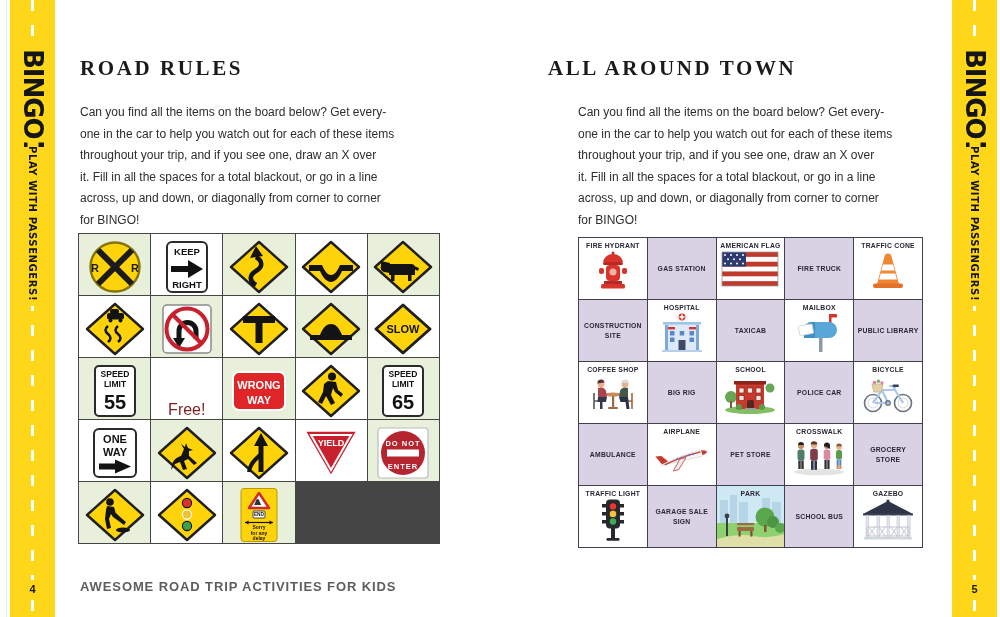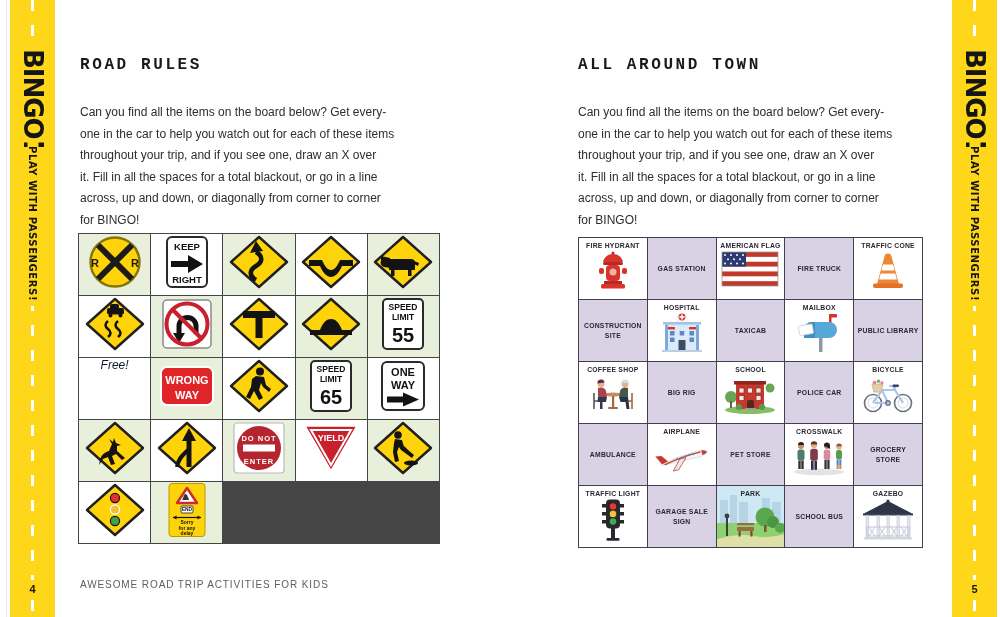--- a/index.html
+++ b/index.html
@@ -12,39 +12,39 @@
   .bar .dash{position:absolute;top:0;bottom:0;left:calc(50% - 1.5px);width:3px;
     background:repeating-linear-gradient(to bottom,#fff 0 11px,rgba(0,0,0,0) 11px 25px);}
   .vtext{writing-mode:vertical-rl;position:absolute;left:50%;transform:translateX(-50%);
     background:#fed71b;color:#151515;font-family:"DejaVu Sans",sans-serif;z-index:2;}
   .bingo{top:46px;font-size:26px;font-weight:900;letter-spacing:-1px;padding:3px 0;}
   .tagline{top:141px;font-size:10px;font-weight:bold;letter-spacing:.6px;padding:5px 0;}
   .pagenum{position:absolute;bottom:19px;left:50%;transform:translateX(-50%);z-index:2;
     background:#fed71b;padding:3px 1px;font-size:11px;font-weight:bold;color:#151515;}
 
   
-  .title{position:absolute;top:56px;font-family:Liberation Mono, monospace;font-weight:900;
-    font-size:16px;letter-spacing:2.6px;color:#1c1a19;}
+  .title{position:absolute;top:56px;font-family:Liberation Serif, serif;font-weight:900;
+    font-size:21px;letter-spacing:2.6px;color:#1c1a19;}
   .intro{position:absolute;top:102px;width:410px;font-size:12px;line-height:21.6px;color:#2d2d2d;}
-  .footer{position:absolute;top:579px;left:80px;font-size:10px;font-weight:normal;
+  .footer{position:absolute;top:579px;left:80px;font-size:13px;font-weight:bold;
     letter-spacing:.9px;color:#5e5e5e;}
 
   
   .grid{position:absolute;display:grid;grid-template-columns:repeat(5,1fr);
     grid-template-rows:repeat(5,1fr);gap:1px;border:1px solid #454545;background:#454545;}
   #lgrid{left:78px;top:233px;width:360px;height:309px;}
   #rgrid{left:578px;top:237px;width:343px;height:309px;background:#42404e;border-color:#42404e;}
-  .cell{background:#fff;display:flex;align-items:flex-start;justify-content:center;overflow:hidden;}
+  .cell{background:#fff;display:flex;align-items:flex-end;justify-content:center;overflow:hidden;}
   #lgrid .cell.g{background:#e8efdb;}
   #rgrid .cell{flex-direction:column;align-items:center;justify-content:flex-start;}
   #rgrid .cell.lav{background:#d8d2e4;justify-content:center;}
   .rlabel{font-size:6.8px;font-weight:bold;letter-spacing:.25px;color:#2a2733;
     text-align:center;line-height:1.45;padding:3px 2px 0 2px;}
   #rgrid .cell.lav .rlabel{padding:0 3px;}
-  .freecell{font-size:12px;color:#0f172a;font-weight:normal;font-style:italic;}
+  .freecell{font-size:16px;color:#7f1d1d;font-weight:normal;}
   .parkcell{position:relative;}
   .parkcell svg.scene{position:absolute;left:0;top:0;}
   .parkcell .rlabel{position:relative;z-index:1;}
 </style>
 </head>
 <body>
 
 <div id="spread">
   <div class="page-edge" style="left:6px"></div>
   <div class="page-edge" style="left:993px"></div>
@@ -155,20 +155,26 @@
       </svg>
     </div>
 
     <div class="cell g">
       <svg width="66" height="56" viewBox="0 0 66 56">
         <polygon points="33,3 61,28 33,53 5,28" fill="#ffd30a" stroke="#1f1f1f" stroke-width="2.4" stroke-linejoin="round"></polygon>
         <path d="M12,34 h10 c3,-8 7,-11 11,-11 c4,0 8,3 11,11 h10 v5 h-42 z" fill="#131313"></path>
       </svg>
     </div>
 
+    <div class="cell">
+      <svg width="66" height="56" viewBox="0 0 66 56">
+        <polygon points="33,4 60,28 33,52 6,28" fill="#ffd30a" stroke="#1f1f1f" stroke-width="3" stroke-linejoin="round"></polygon>
+        <text x="33" y="32" text-anchor="middle" font-size="11" font-weight="bold" fill="#131313">SLOW</text>
+      </svg>
+    </div>
 
     <div class="cell g">
       <svg width="66" height="56" viewBox="0 0 66 56">
         <rect x="13" y="3" width="40" height="50" rx="4" fill="#fff" stroke="#2a2a2a" stroke-width="2"></rect>
         <text x="33" y="14" text-anchor="middle" font-size="8.5" font-weight="bold" fill="#111">SPEED</text>
         <text x="33" y="23.5" text-anchor="middle" font-size="8.5" font-weight="bold" fill="#111">LIMIT</text>
         <text x="33" y="46" text-anchor="middle" font-size="20" font-weight="bold" fill="#111">55</text>
       </svg>
     </div>
 
@@ -218,38 +224,38 @@
         <path d="M18,40 c1,-5 5,-8 9,-9 l3,-7 -3,-5 4,3 1,-4 2,5 5,2 -4,1 0,5 8,7 -3,2 -6,-6 -4,2 3,8 -4,1 -3,-8 -5,2 -4,6 z" fill="#131313"></path>
       </svg>
     </div>
 
     <div class="cell">
       <svg width="66" height="56" viewBox="0 0 66 56">
         <polygon points="33,3 61,28 33,53 5,28" fill="#ffd30a" stroke="#1f1f1f" stroke-width="2.4" stroke-linejoin="round"></polygon>
         <path d="M35,47 v-28" stroke="#131313" stroke-width="5" fill="none"></path>
         <polygon points="28,21 35,8 42,21" fill="#131313"></polygon>
         <path d="M23,47 c1,-9 7,-13 11,-17" stroke="#131313" stroke-width="4" fill="none"></path>
+      </svg>
+    </div>
+
+    <div class="cell">
+      <svg width="66" height="56" viewBox="0 0 66 56">
+        <polygon points="7,6 59,6 33,51" fill="#c9202e" stroke="#fff" stroke-width="1.6" stroke-linejoin="round"></polygon>
+        <polygon points="13,10 53,10 33,45" fill="none" stroke="#fff" stroke-width="2"></polygon>
+        <text x="33" y="21" text-anchor="middle" font-size="9" font-weight="bold" fill="#fff">YIELD</text>
       </svg>
     </div>
 
     <div class="cell g">
       <svg width="66" height="56" viewBox="0 0 66 56">
         <rect x="8" y="3" width="50" height="50" rx="3" fill="#fff" stroke="#bbb" stroke-width="1.2"></rect>
         <circle cx="33" cy="28" r="22" fill="#b52530"></circle>
         <text x="33" y="21" text-anchor="middle" font-size="7.5" font-weight="bold" fill="#fff" letter-spacing="1">DO NOT</text>
         <rect x="17" y="24.5" width="32" height="7" fill="#fff"></rect>
         <text x="33" y="44" text-anchor="middle" font-size="7.5" font-weight="bold" fill="#fff" letter-spacing="1">ENTER</text>
-      </svg>
-    </div>
-
-    <div class="cell">
-      <svg width="66" height="56" viewBox="0 0 66 56">
-        <polygon points="7,6 59,6 33,51" fill="#c9202e" stroke="#fff" stroke-width="1.6" stroke-linejoin="round"></polygon>
-        <polygon points="13,10 53,10 33,45" fill="none" stroke="#fff" stroke-width="2"></polygon>
-        <text x="33" y="21" text-anchor="middle" font-size="9" font-weight="bold" fill="#fff">YIELD</text>
       </svg>
     </div>
 
     <div class="cell g">
       <svg width="66" height="56" viewBox="0 0 66 56">
         <polygon points="33,3 61,28 33,53 5,28" fill="#ffd30a" stroke="#1f1f1f" stroke-width="2.4" stroke-linejoin="round"></polygon>
         <g fill="#131313">
           <circle cx="28" cy="15" r="3.8"></circle>
           <path d="M25,19 l7,1 2,7 10,8 -2,3 -11,-8 -2,-3 -2,5 2,9 -4,1 -2,-10 1,-9 z"></path>
           <ellipse cx="41" cy="43" rx="7" ry="2.6"></ellipse>
@@ -278,21 +284,21 @@
         <polygon points="19,35.5 22.5,33.6 22.5,37.4" fill="#131313"></polygon>
         <polygon points="47,35.5 43.5,33.6 43.5,37.4" fill="#131313"></polygon>
         <text x="33" y="42" text-anchor="middle" font-size="5" font-weight="bold" fill="#131313">Sorry</text>
         <text x="33" y="47.5" text-anchor="middle" font-size="5" font-weight="bold" fill="#131313">for any</text>
         <text x="33" y="53" text-anchor="middle" font-size="5" font-weight="bold" fill="#131313">delay</text>
       </svg>
     </div>
 
   </div>
 
-  <div class="title" style="left:578px">ALL AROUND TOWN</div>
+  <div class="title" style="left:548px">ALL AROUND TOWN</div>
   <div class="intro" style="left:578px">
     <div>Can you find all the items on the board below? Get every-</div>
     <div>one in the car to help you watch out for each of these items</div>
     <div>throughout your trip, and if you see one, draw an X over</div>
     <div>it. Fill in all the spaces for a total blackout, or go in a line</div>
     <div>across, up and down, or diagonally from corner to corner</div>
     <div>for BINGO!</div>
   </div>
 
   <div id="rgrid" class="grid">

